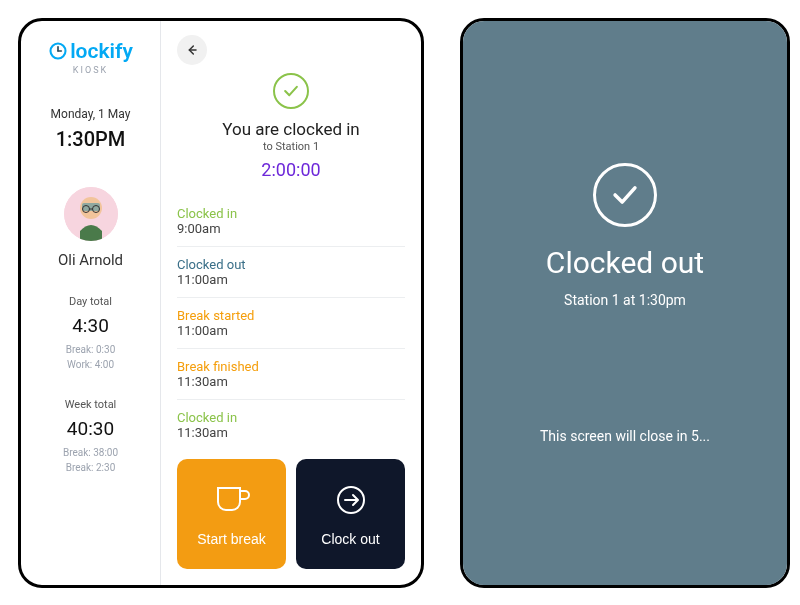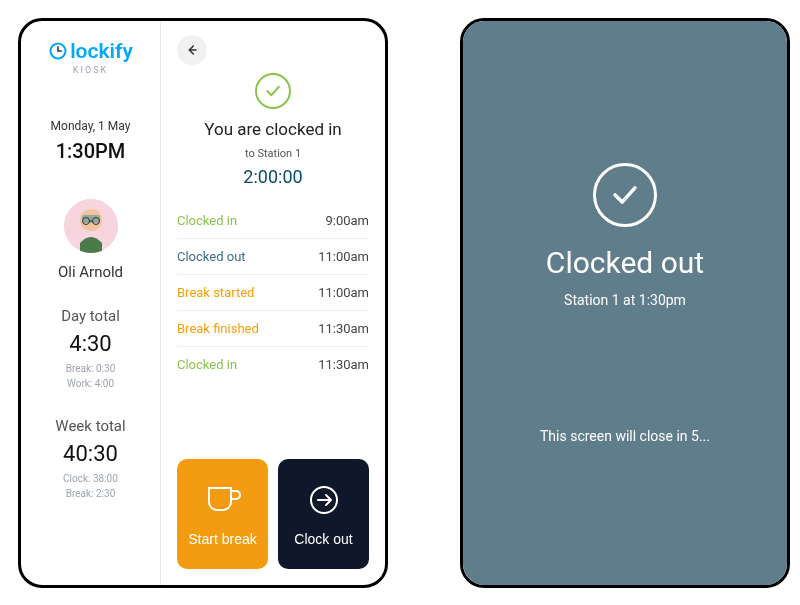--- a/index.html
+++ b/index.html
@@ -14,21 +14,21 @@
   .device {
     position: absolute;
     background: #fff;
     border: 3px solid #000;
     border-radius: 24px;
     overflow: hidden;
   }
   .device-left {
     left: 18px;
     top: 18px;
-    width: 370px;
+    width: 406px;
     height: 570px;
     display: flex;
   }
   .device-right {
     left: 460px;
     top: 18px;
     width: 330px;
     height: 570px;
   }
   
@@ -51,59 +51,60 @@
   .logo-c {
     width: 20px; height: 20px; position: relative;
   }
   .kiosk-label {
     font-size: 9px;
     letter-spacing: 2px;
     color: #9ca3af;
     margin-top: 2px;
     text-align: right;
   }
-  .date-txt { font-size: 12px; color: #333; margin-top: 44px; }
+  .date-txt { font-size: 12px; color: #333; margin-top: 32px; }
   .time-txt { font-size: 20px; color: #111; margin-top: 6px; font-weight: 500; }
   .avatar-wrap {
     margin-top: 36px;
     width: 54px; height: 54px; border-radius: 50%;
     background: #f7d5df;
     display:flex; align-items:center; justify-content:center;
     overflow:hidden;
   }
   .user-name { font-size: 15px; color:#333; margin-top: 10px; }
   .totals { text-align:center; }
-  .totals-label { font-size: 15px; color:#555; margin-top: 26px; }
-  .totals-value { font-size: 22px; color:#111; margin-top: 6px; }
+  .totals-label { font-size: 11px; color:#555; margin-top: 26px; }
+  .totals-value { font-size: 19px; color:#111; margin-top: 6px; }
   .totals-sub { font-size: 10px; color:#9ca3af; margin-top: 5px; line-height:1.5; }
   .main {
     flex: 1;
     padding: 14px 16px 16px 16px;
     display:flex; flex-direction:column;
     position: relative;
   }
   .back-btn {
     width: 30px; height:30px; border-radius:50%;
     background:#f1f1f1; display:flex; align-items:center; justify-content:center;
     cursor:pointer; border:none;
   }
   .status-block { text-align:center; margin-top: 8px; }
   .check-circle {
     width: 36px; height:36px; border:2px solid #8bc34a; border-radius:50%;
     display:inline-flex; align-items:center; justify-content:center;
   }
   .status-title { font-size: 17px; color:#222; margin-top: 10px; }
-  .status-sub { font-size: 11px; color:#555; margin-top: 8px; }
-  .status-timer { font-size: 18px; color:#0c4a6e; margin-top: 6px; }
+  .status-sub { font-size: 11px; color:#555; margin-top: 1px; }
+  .status-timer { font-size: 18px; color:#6d28d9; margin-top: 6px; }
   .log-list { margin-top: 16px; }
   .log-row {
     display:flex; justify-content:space-between;
     font-size: 13px;
     padding: 10px 0;
     border-bottom: 1px solid #eceef0;
+    flex-direction: column;
   }
   .log-row:last-child { border-bottom:none; }
   .lbl-green { color:#8bc34a; }
   .lbl-blue  { color:#3a6f88; }
   .lbl-orange{ color:#f59e0b; }
   .log-time { color:#444; }
   .action-row {
     margin-top: auto;
     display:flex; gap: 10px;
   }
@@ -171,21 +172,21 @@
       <div class="totals-sub">
         <div>Break: 0:30</div>
         <div>Work: 4:00</div>
       </div>
     </div>
 
     <div class="totals">
       <div class="totals-label">Week total</div>
       <div class="totals-value">40:30</div>
       <div class="totals-sub">
-        <div>Clock: 38:00</div>
+        <div>Break: 38:00</div>
         <div>Break: 2:30</div>
       </div>
     </div>
   </aside>
 
   <section class="main">
     <button class="back-btn">
       <svg width="16" height="16" viewBox="0 0 24 24">
         <path d="M14 6 L8 12 L14 18" fill="none" stroke="#333" stroke-width="2.2" stroke-linecap="round" stroke-linejoin="round"></path>
         <line x1="8" y1="12" x2="18" y2="12" stroke="#333" stroke-width="2.2" stroke-linecap="round"></line>

